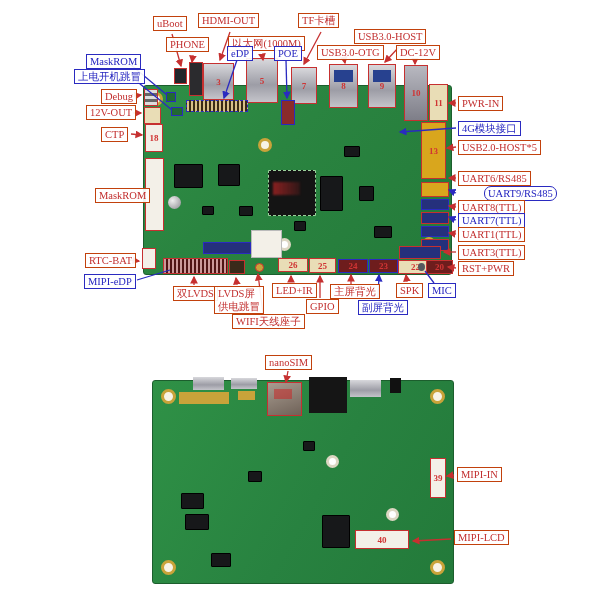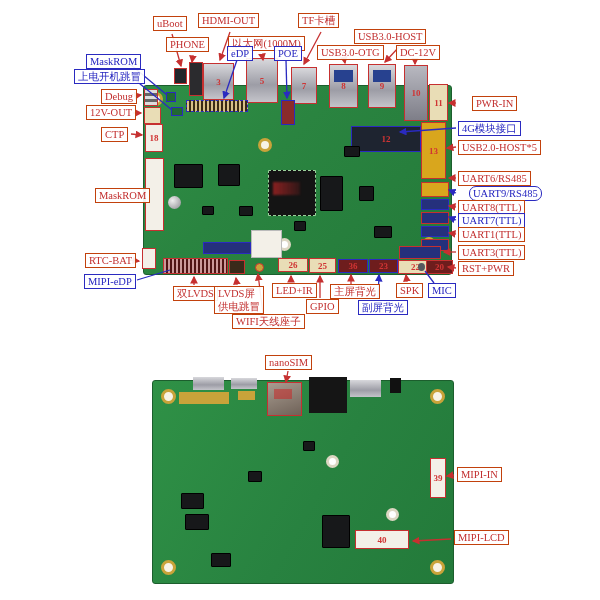--- a/index.html
+++ b/index.html
@@ -70,23 +70,20 @@
     </div>
     <div class="conn cream rb" style="left:285px;top:-2px;width:19px;height:37px;">
       <span class="num">11</span>
     </div>
 
     <div class="conn pins bbd" style="left:42px;top:14px;width:62px;height:12px;"></div>
     <div class="conn bb" style="left:137px;top:14px;width:14px;height:25px;background:#8a2b2b;"></div>
     <div class="conn bb" style="left:22px;top:6px;width:10px;height:10px;background:rgba(0,0,0,0.25);"></div>
     <div class="conn bb" style="left:27px;top:21px;width:12px;height:9px;background:rgba(0,0,0,0.25);"></div>
 
-    <div class="conn bb" style="left:207px;top:40px;width:70px;height:26px;background:#1e2430;">
-      <span class="num">12</span>
-    </div>
     <div class="conn yellow rb" style="left:277px;top:36px;width:25px;height:57px;">
       <span class="num">13</span>
     </div>
     <div class="conn yellow rb" style="left:277px;top:96px;width:28px;height:15px;"></div>
     <div class="conn bluehdr bb" style="left:277px;top:113px;width:28px;height:11px;"></div>
     <div class="conn bluehdr rb" style="left:277px;top:126px;width:28px;height:12px;"></div>
     <div class="conn bluehdr bb" style="left:277px;top:140px;width:28px;height:11px;"></div>
     <div class="conn bluehdr rb" style="left:277px;top:153px;width:28px;height:12px;"></div>
     <div class="conn bluehdr rb" style="left:255px;top:160px;width:42px;height:13px;"></div>
     <div class="conn cream rb" style="left:254px;top:174px;width:35px;height:14px;">
@@ -102,21 +99,21 @@
     <div class="conn rb" style="left:85px;top:174px;width:16px;height:14px;background:#3a2a1a;"></div>
     <div class="conn rb" style="left:111px;top:177px;width:9px;height:9px;background:#c9a33a;border-radius:50%;"></div>
     <div class="conn whitec" style="left:107px;top:144px;width:31px;height:28px;"></div>
     <div class="conn cream rb" style="left:134px;top:172px;width:30px;height:14px;">
       <span class="num">26</span>
     </div>
     <div class="conn cream rb" style="left:165px;top:172px;width:27px;height:15px;">
       <span class="num">25</span>
     </div>
     <div class="conn redbrown bb" style="left:194px;top:173px;width:30px;height:14px;">
-      <span class="num">36</span>
+      <span class="num">24</span>
     </div>
     <div class="conn redbrown bb" style="left:225px;top:173px;width:29px;height:14px;">
       <span class="num">23</span>
     </div>
 
     <div class="conn rb" style="left:0px;top:3px;width:14px;height:17px;background:repeating-linear-gradient(180deg,#ddd 0 3px,#666 3px 6px);"></div>
     <div class="conn cream rb" style="left:0px;top:21px;width:17px;height:17px;"></div>
     <div class="conn whitec rb" style="left:1px;top:38px;width:18px;height:28px;">
       <span class="num">18</span>
     </div>
@@ -240,25 +237,25 @@
   <div class="label lred" style="left:396px;top:45px;">DC-12V</div>
   <div class="label lblue" style="left:86px;top:54px;">MaskROM</div>
   <div class="label lblue" style="left:74px;top:69px;">上电开机跳冒</div>
   <div class="label lred" style="left:101px;top:89px;font-family:Liberation Serif, serif;">Debug</div>
   <div class="label lred" style="left:86px;top:105px;">12V-OUT</div>
   <div class="label lred" style="left:101px;top:127px;">CTP</div>
   <div class="label lred" style="left:95px;top:188px;">MaskROM</div>
   <div class="label lred" style="left:85px;top:253px;">RTC-BAT</div>
   <div class="label lblue" style="left:84px;top:274px;">MIPI-eDP</div>
 
-  <div class="label lred" style="left:472px;top:96px;">PWR-IN</div>
+  <div class="label lred" style="left:458px;top:96px;">PWR-IN</div>
   <div class="label lblue" style="left:458px;top:121px;">4G模块接口</div>
   <div class="label lred" style="left:458px;top:140px;">USB2.0-HOST*5</div>
   <div class="label lred" style="left:458px;top:171px;">UART6/RS485</div>
-  <div class="label lblue" style="left:469px;top:186px;border-radius:7px;">UART9/RS485</div>
+  <div class="label lblue" style="left:484px;top:186px;border-radius:7px;">UART9/RS485</div>
   <div class="label lred" style="left:458px;top:200px;">UART8(TTL)</div>
   <div class="label lblue" style="left:458px;top:213px;">UART7(TTL)</div>
   <div class="label lred" style="left:458px;top:227px;">UART1(TTL)</div>
   <div class="label lred" style="left:458px;top:245px;">UART3(TTL)</div>
   <div class="label lred" style="left:458px;top:261px;">RST+PWR</div>
 
   <div class="label lred" style="left:396px;top:283px;">SPK</div>
   <div class="label lblue" style="left:428px;top:283px;">MIC</div>
   <div class="label lred" style="left:272px;top:283px;">LED+IR</div>
   <div class="label lred" style="left:306px;top:299px;">GPIO</div>

